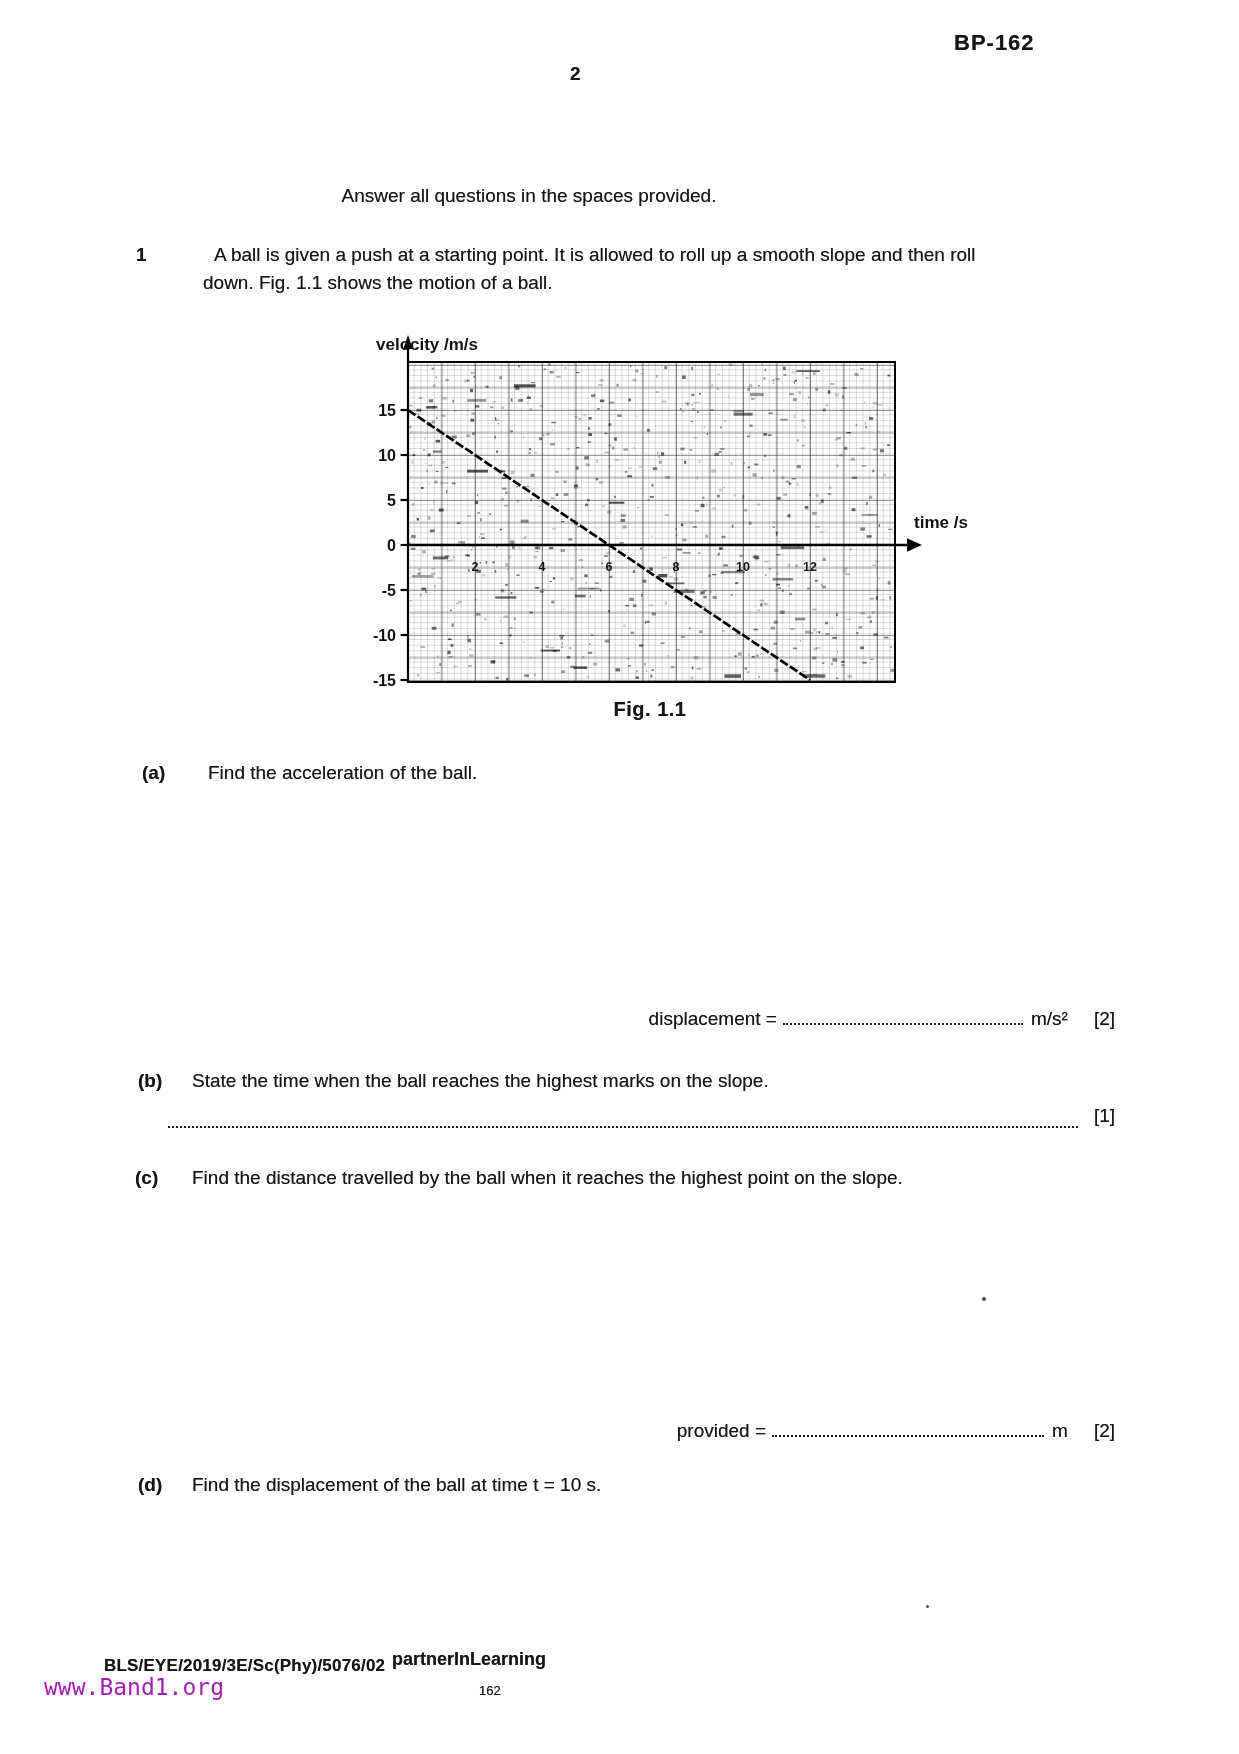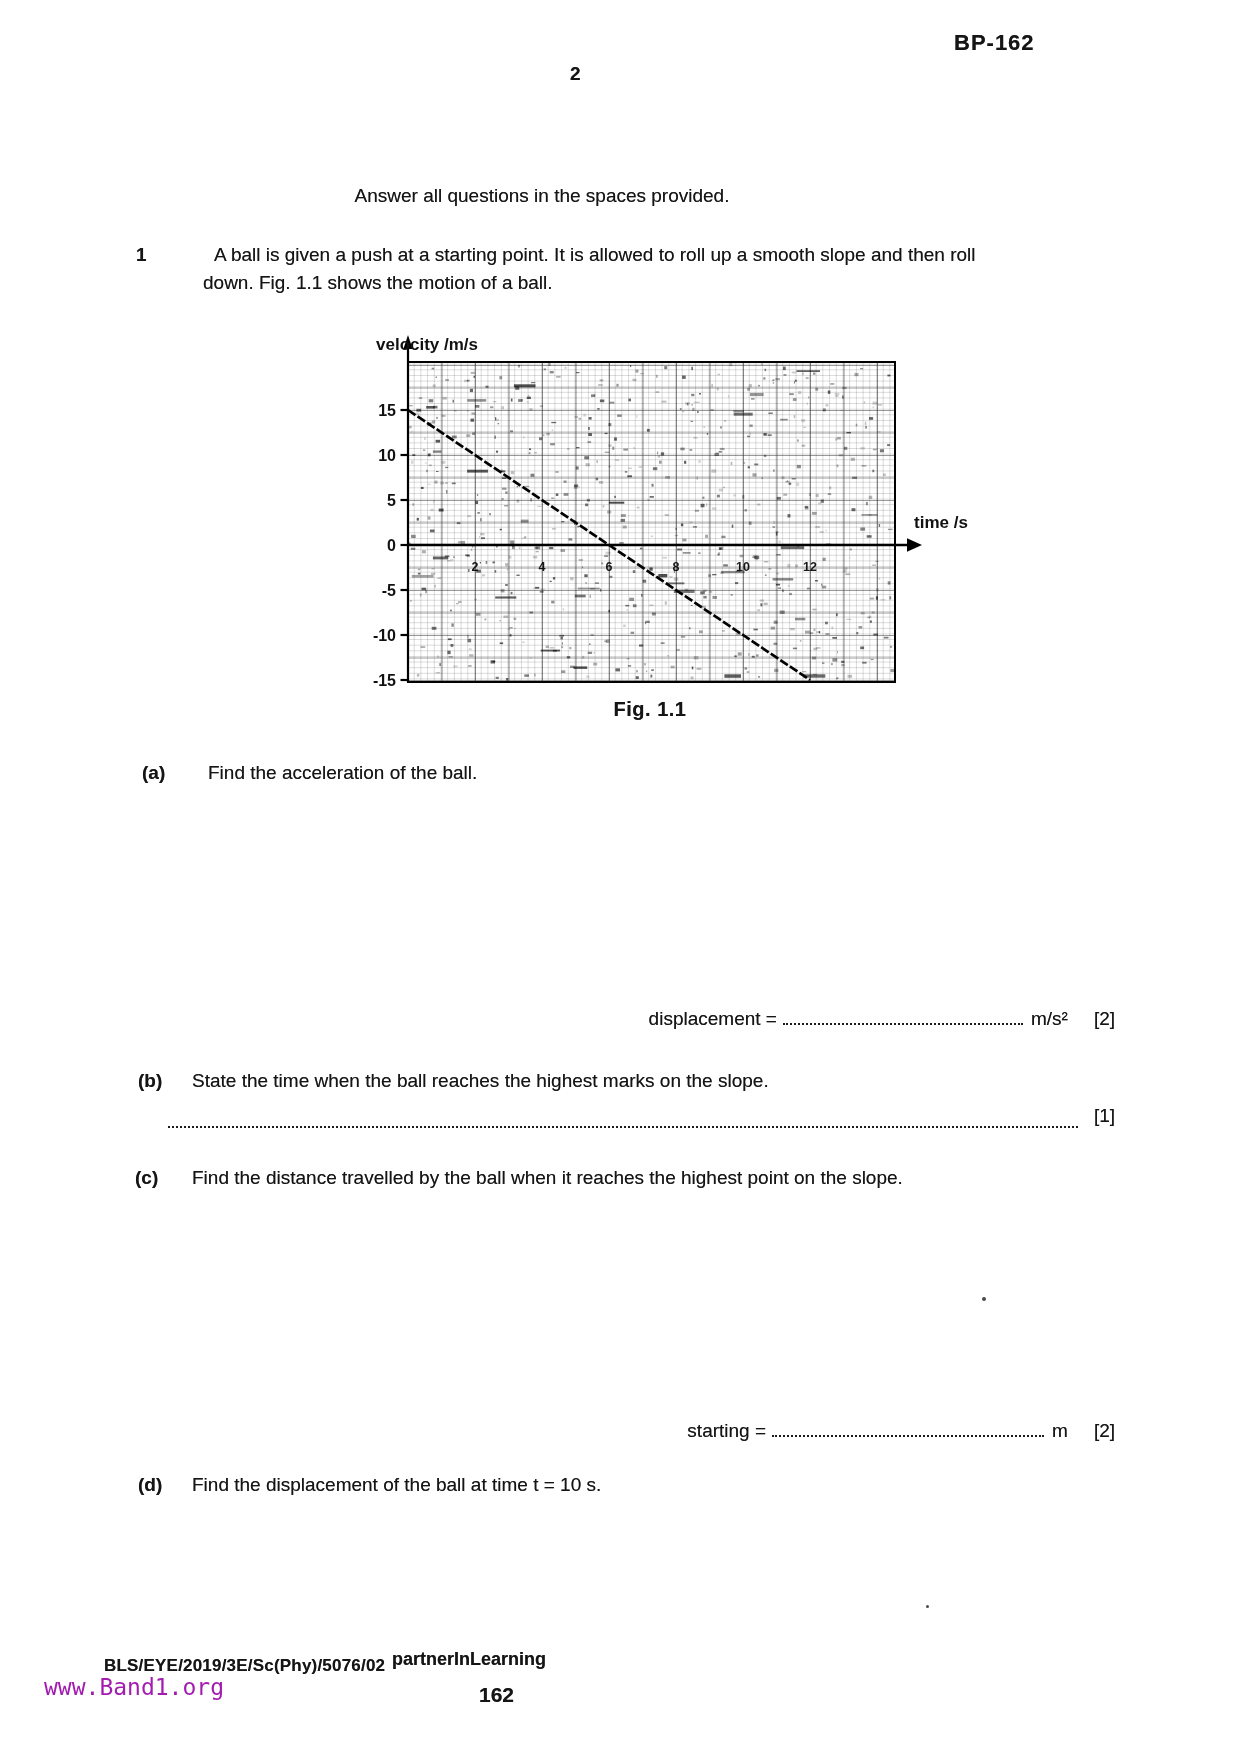--- a/index.html
+++ b/index.html
@@ -13,39 +13,39 @@
     overflow:hidden;
   }
   .abs{position:absolute;white-space:nowrap;}
   .ink{text-shadow:0 0 0.6px rgba(0,0,0,0.55);}
   .t19{font-size:19px;line-height:1.25;}
   .bold{font-weight:bold;}
   .center{text-align:center;}
   .doc-code{left:954px;top:30px;font-size:22px;letter-spacing:1px;font-weight:700;text-align:right;}
   .page-num{left:570px;top:63px;font-size:19px;font-weight:bold;}
   .sec-title{left:0;width:1239px;top:157px;}
-  .sec-instr{left:0;width:1058px;top:184px;padding-left:13px;}
+  .sec-instr{left:0;width:1058px;top:184px;}
   .q-num{left:136px;top:243px;}
   .q-l1{left:214px;top:243px;}
   .q-l2{left:203px;top:271px;}
   .graph-wrap{left:340px;top:330px;width:640px;height:400px;}
   svg{font-family:"Liberation Sans", sans-serif;}
   .axis-label{font-size:17px;font-weight:600;fill:#111;}
   .fig-cap{left:560px;top:698px;width:180px;font-size:20px;letter-spacing:0.5px;}
   .part-label{font-weight:bold;}
   .ans-row{display:flex;align-items:baseline;right:124px;}
   .dots{display:inline-block;border-bottom:2.5px dotted #1b1b1b;height:15px;}
   .blank-line{flex:1;border-bottom:2.5px dotted #1b1b1b;height:18px;}
   .marks{margin-left:26px;font-size:19px;}
   .unit{margin-left:8px;}
   .prefix{margin-right:6px;}
   .artifact{background:#4a4a4a;border-radius:50%;}
   .f-code{left:104px;top:1656px;font-size:17px;font-weight:600;letter-spacing:0.2px;}
   .f-partner{left:392px;top:1649px;font-size:18px;font-weight:bold;}
-  .f-162{left:479px;top:1683px;font-size:21px;font-weight:700;}
+  .f-162{left:479px;top:1683px;font-size:13px;font-weight:400;}
   .f-web{left:44px;top:1674px;font-family:"DejaVu Sans Mono", monospace;font-size:23px;color:#a21caf;}
 </style>
 </head>
 <body>
 
 <div class="page">
 
   <div class="abs ink doc-code">BP-162</div>
   <div class="abs ink page-num">2</div>
 
@@ -836,21 +836,21 @@
   <div class="abs ink t19" style="left:192px;top:1069px;">State the time when the ball reaches the highest marks on the slope.</div>
   <div class="abs t19 ans-row" style="left:168px;top:1104px;display:flex;align-items:flex-end;">
     <span class="blank-line"></span>
     <span class="ink marks" style="margin-left:16px;">[1]</span>
   </div>
 
   <div class="abs ink t19 part-label" style="left:135px;top:1166px;">(c)</div>
   <div class="abs ink t19" style="left:192px;top:1166px;">Find the distance travelled by the ball when it reaches the highest point on the slope.</div>
   <div class="abs artifact" style="left:982px;top:1297px;width:4px;height:4px;"></div>
   <div class="abs t19 ans-row" style="top:1419px;">
-    <span class="ink prefix">starting =</span>
+    <span class="ink prefix">provided =</span>
     <span class="dots" style="width:272px;"></span>
     <span class="ink unit">m</span>
     <span class="ink marks">[2]</span>
   </div>
 
   <div class="abs ink t19 part-label" style="left:138px;top:1473px;">(d)</div>
   <div class="abs ink t19" style="left:192px;top:1473px;">Find the displacement of the ball at time t = 10 s.</div>
   <div class="abs artifact" style="left:926px;top:1605px;width:3px;height:3px;"></div>
 
   <div class="abs ink f-code">BLS/EYE/2019/3E/Sc(Phy)/5076/02</div>

